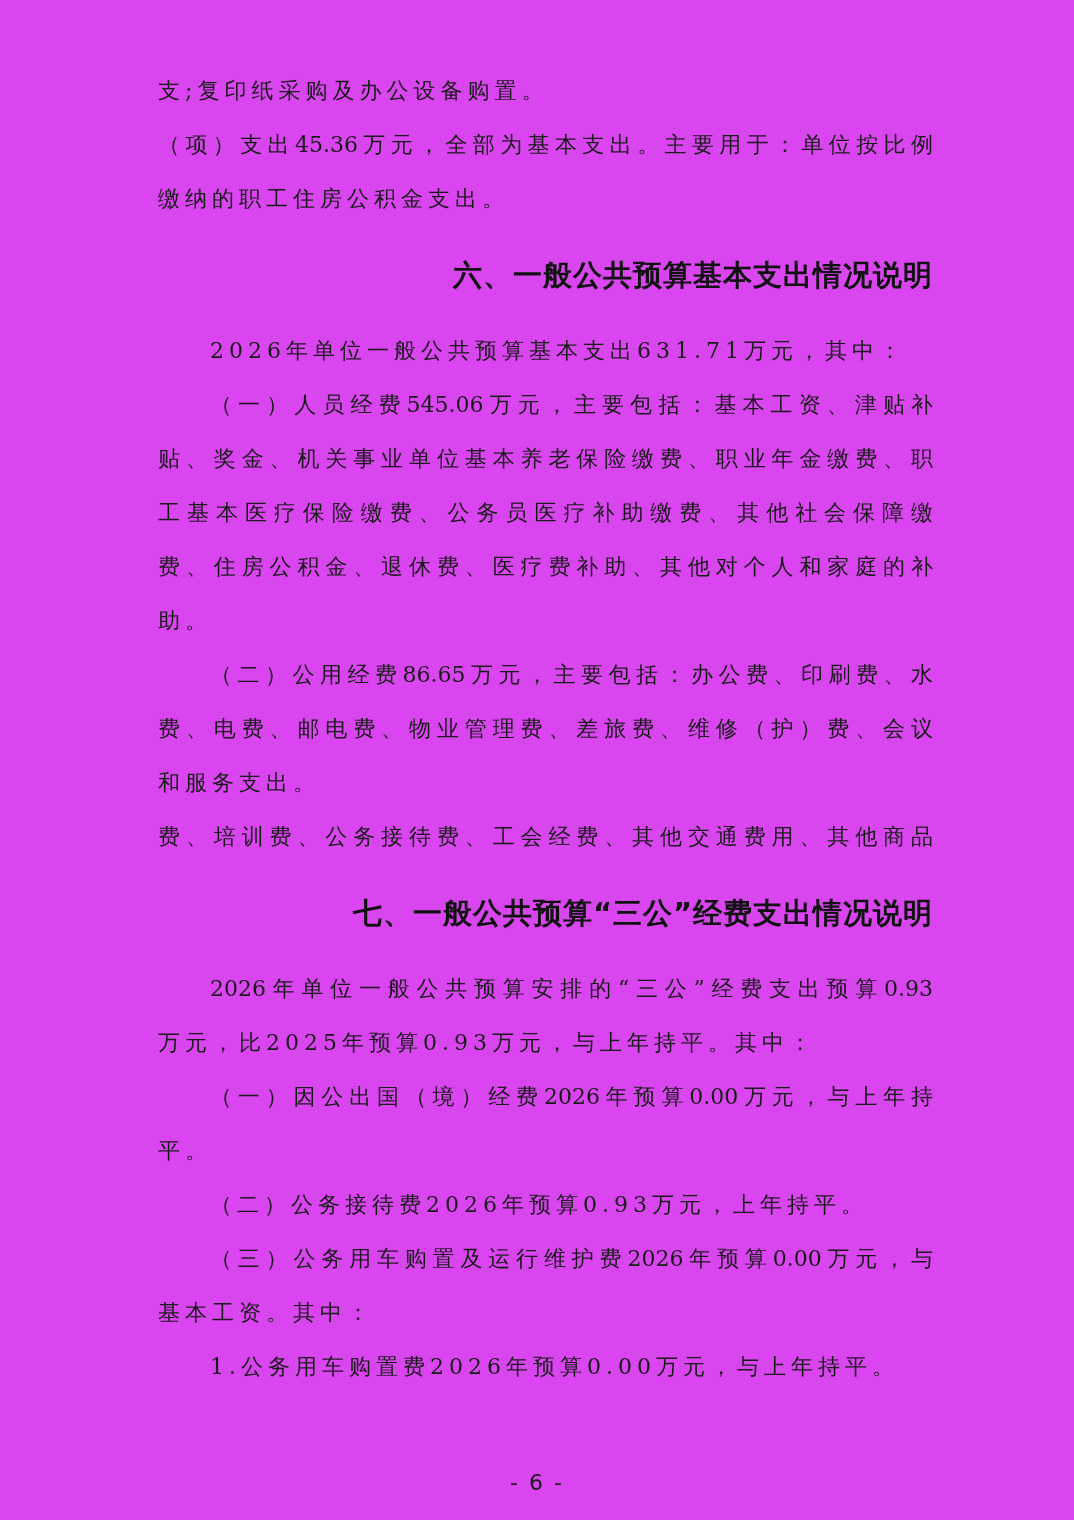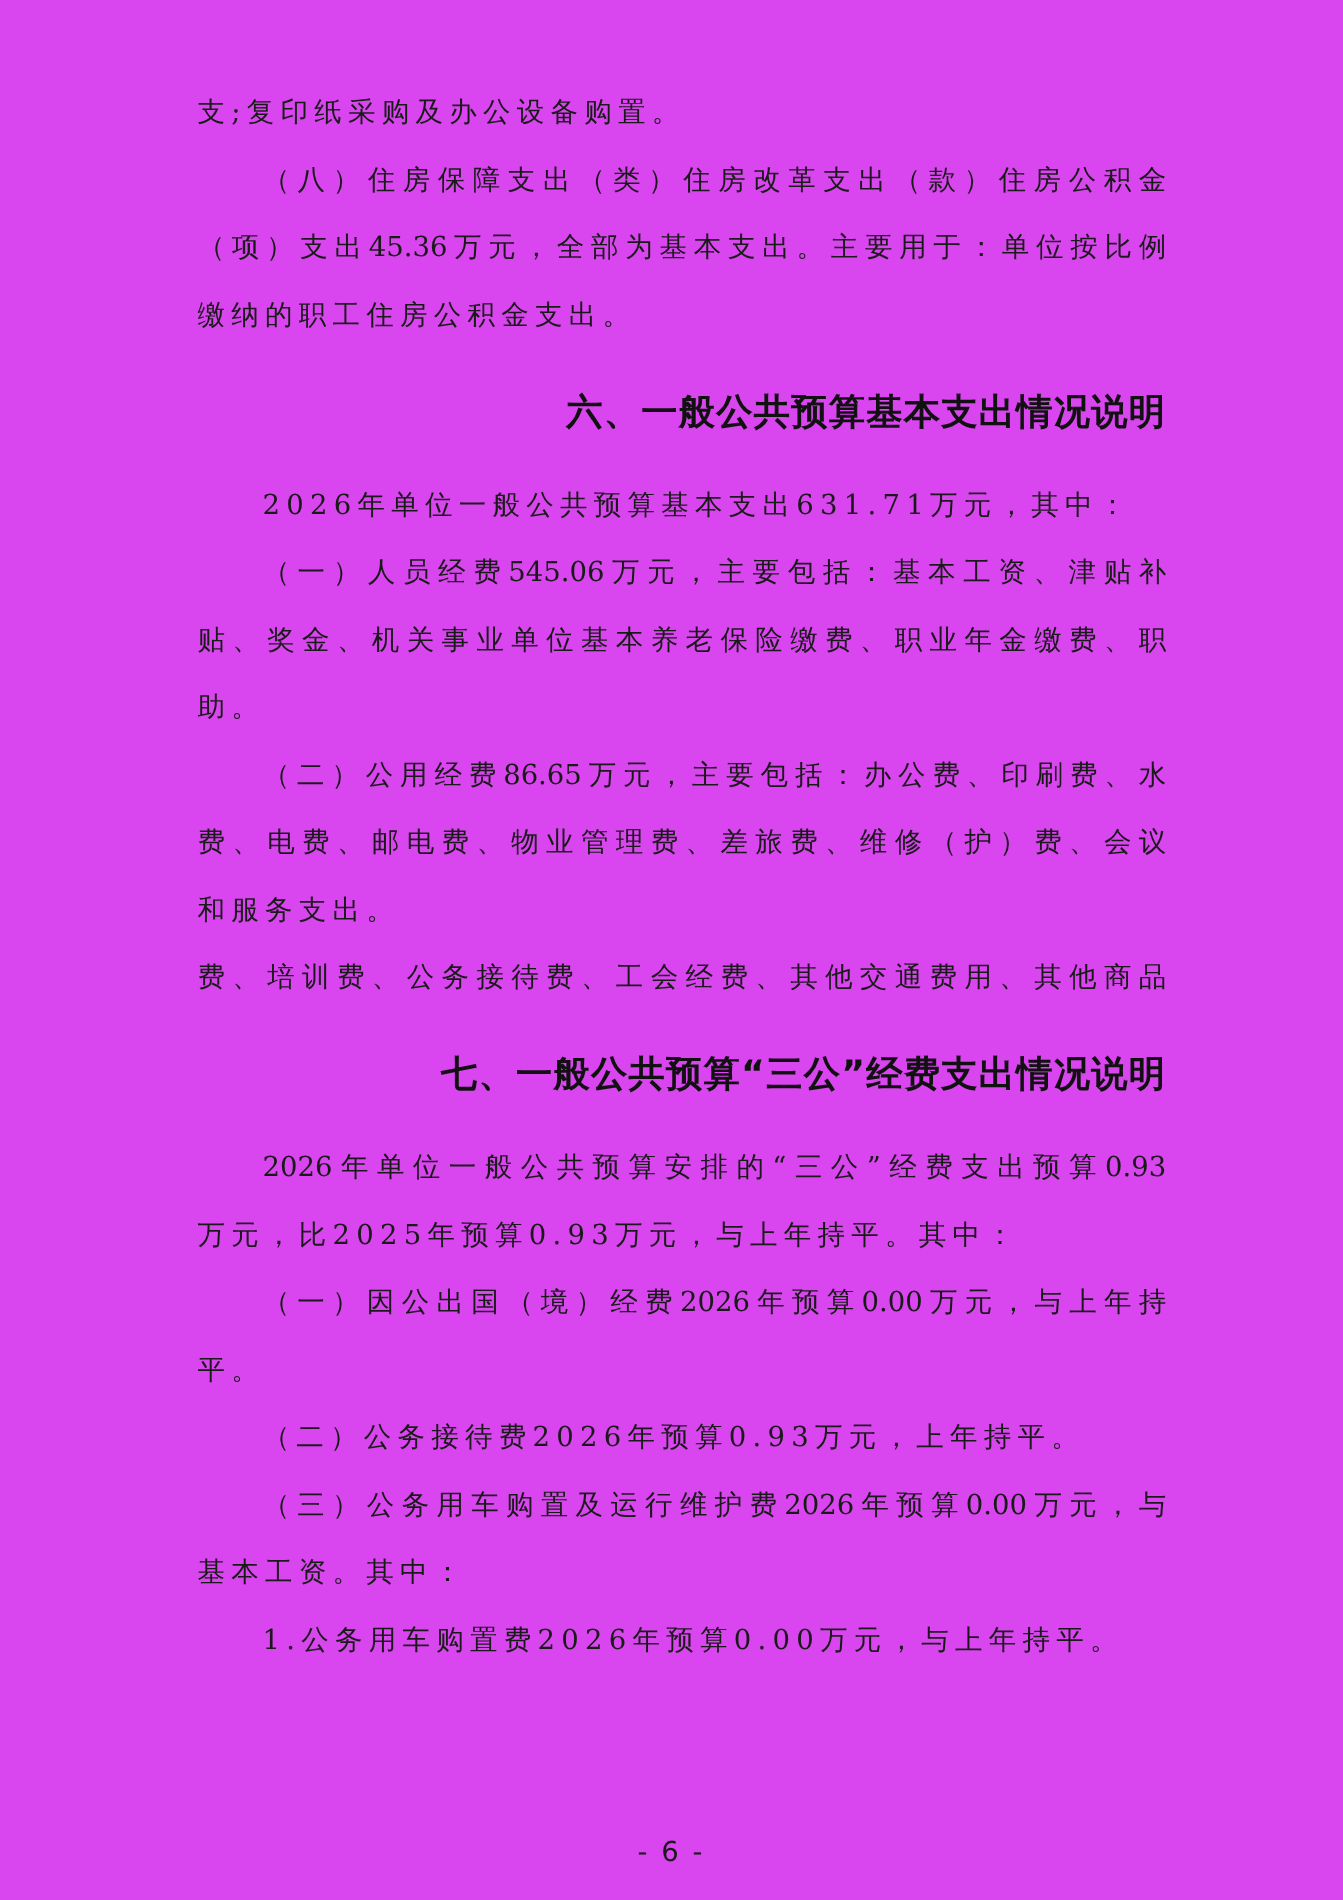--- a/index.html
+++ b/index.html
@@ -69,27 +69,28 @@
     letter-spacing: 2px;
     color: #1a1a1a;
   }
 </style>
 </head>
 <body>
 
 <div class="page">
   <main class="content" id="doc-content">
       <div class="line">支;复印纸采购及办公设备购置。</div>
-      <div class="line j i">（八）住房保障支出（类）住房改革支出（款）住房公积金</div>
       <div class="line j">（项）支出45.36万元，全部为基本支出。主要用于：单位按比例</div>
       <div class="line">缴纳的职工住房公积金支出。</div>
       <div class="heading">六、一般公共预算基本支出情况说明</div>
       <div class="line i">2026年单位一般公共预算基本支出631.71万元，其中：</div>
       <div class="line j i">（一）人员经费545.06万元，主要包括：基本工资、津贴补</div>
       <div class="line j">贴、奖金、机关事业单位基本养老保险缴费、职业年金缴费、职</div>
+      <div class="line j">工基本医疗保险缴费、公务员医疗补助缴费、其他社会保障缴</div>
+      <div class="line j">费、住房公积金、退休费、医疗费补助、其他对个人和家庭的补</div>
       <div class="line">助。</div>
       <div class="line j i">（二）公用经费86.65万元，主要包括：办公费、印刷费、水</div>
       <div class="line j">费、电费、邮电费、物业管理费、差旅费、维修（护）费、会议</div>
       <div class="line">和服务支出。</div>
       <div class="line j">费、培训费、公务接待费、工会经费、其他交通费用、其他商品</div>
       <div class="heading">七、一般公共预算“三公”经费支出情况说明</div>
       <div class="line j i">2026年单位一般公共预算安排的“三公”经费支出预算0.93</div>
       <div class="line">万元，比2025年预算0.93万元，与上年持平。其中：</div>
       <div class="line j i">（一）因公出国（境）经费2026年预算0.00万元，与上年持</div>
       <div class="line">平。</div>

